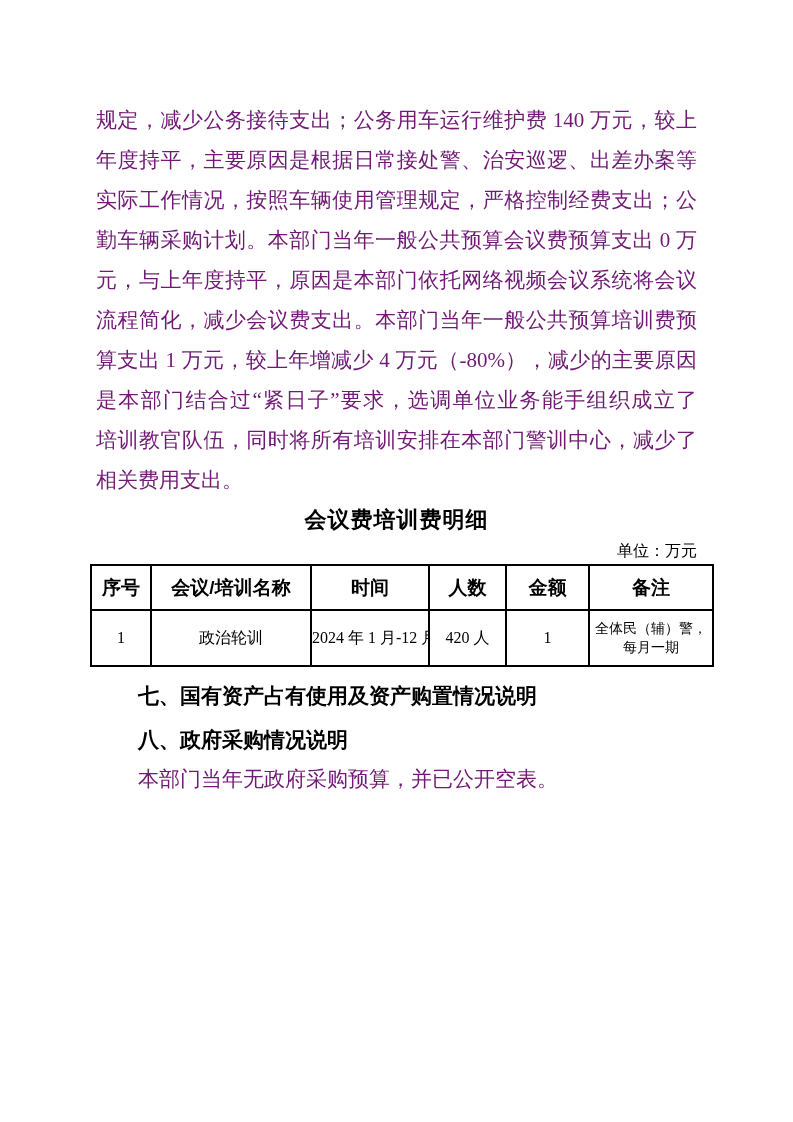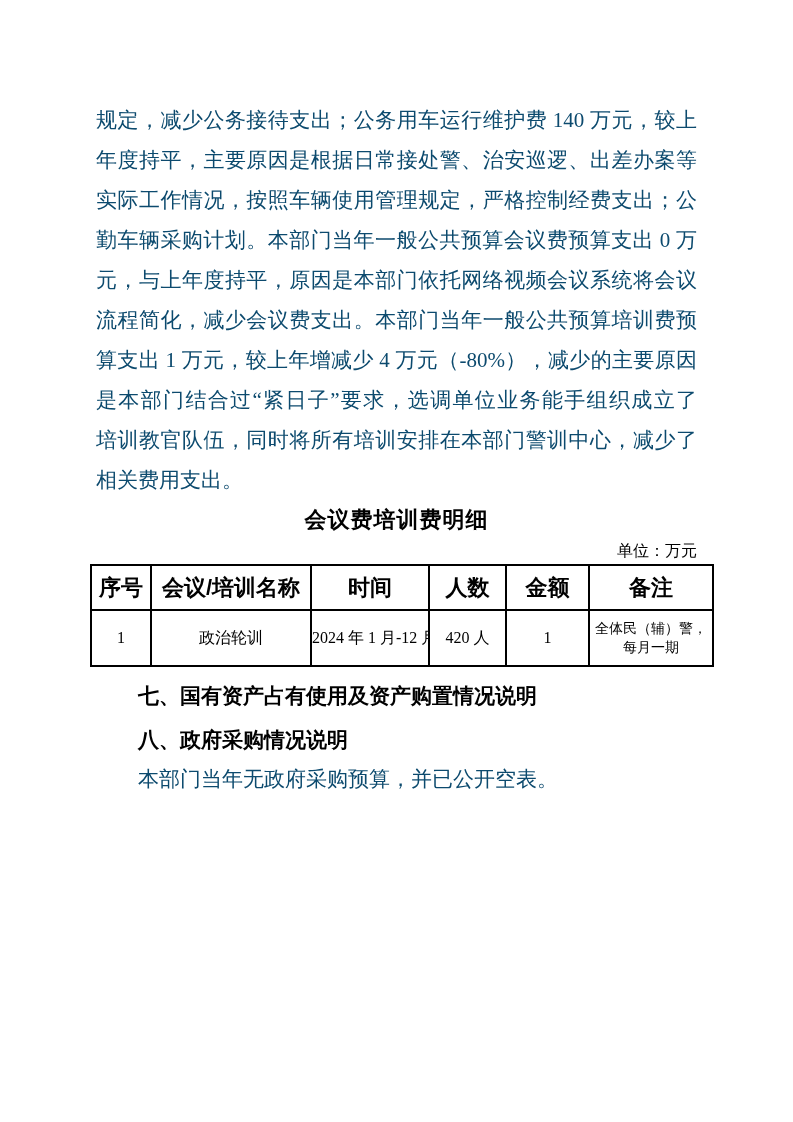--- a/index.html
+++ b/index.html
@@ -16,21 +16,21 @@
   .content {
     position: absolute;
     left: 96px;
     top: 100px;
     width: 601px;
   }
   .line {
     font-size: 21px;
     line-height: 40px;
     white-space: nowrap;
-    color: #0c4a6e;
+    color: #701a75;
   }
   .line.j {
     white-space: normal;
     text-align: justify;
     text-align-last: justify;
   }
   .indent { text-indent: 2em; }
   .table-title {
     margin-top: 4px;
     text-align: center;
@@ -57,21 +57,21 @@
   table.fee-table th, table.fee-table td {
     border: 2px solid #000;
     text-align: center;
     vertical-align: middle;
     overflow: hidden;
   }
   table.fee-table th {
     height: 45px;
     font-family: "Liberation Sans", "DejaVu Sans", sans-serif;
     font-weight: 700;
-    font-size: 22px;
+    font-size: 19px;
   }
   table.fee-table td {
     height: 56px;
     font-size: 16px;
     white-space: nowrap;
   }
   td.cell-small { font-size: 14px; }
   .remark-line { font-size: 14px; line-height: 19px; white-space: nowrap; }
   .heading {
     font-family: "Liberation Sans", "DejaVu Sans", sans-serif;

